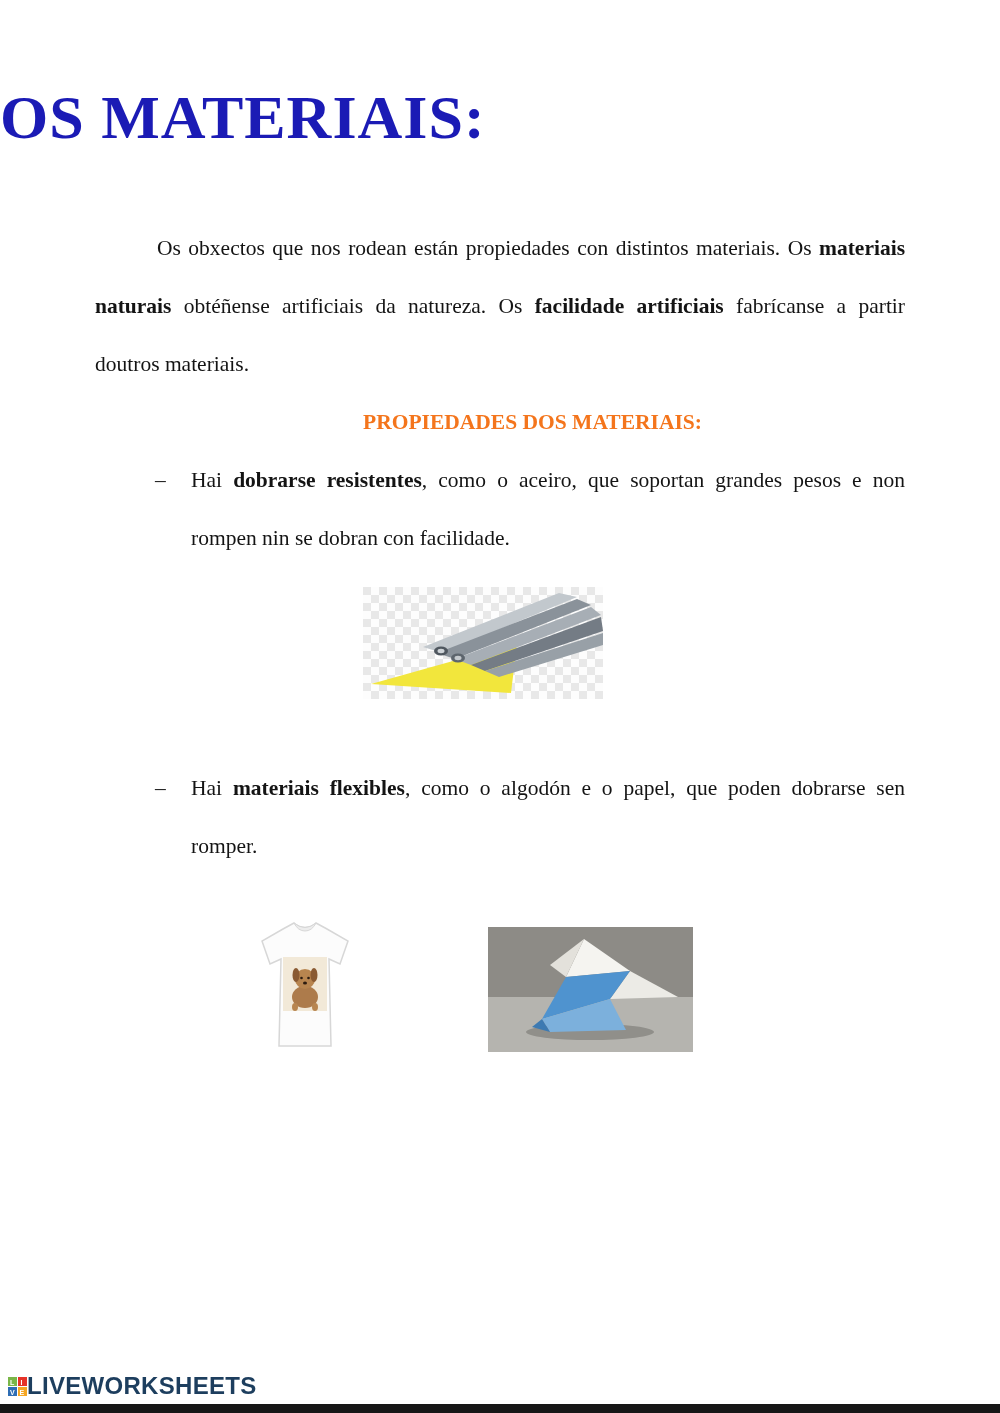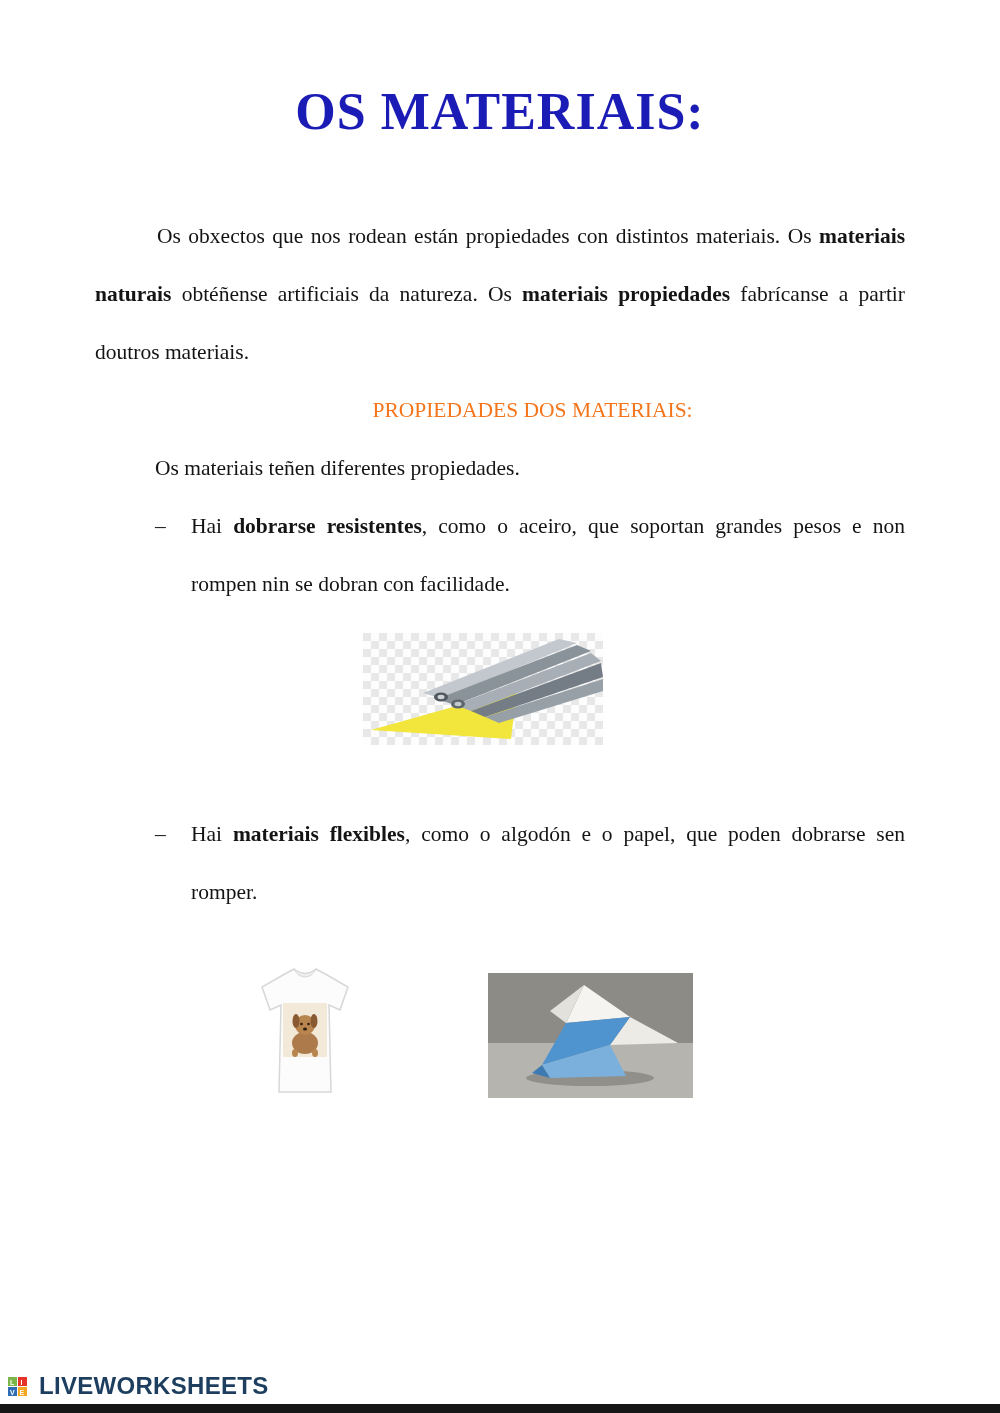--- a/index.html
+++ b/index.html
@@ -8,42 +8,42 @@
     width:1000px; height:1413px;
     font-family:"Liberation Serif", serif;
     color:#141414;
     position:relative;
     overflow:hidden;
   }
   .page { position:relative; width:1000px; height:1413px; background:#ffffff; overflow:hidden; }
 
   .title {
     margin-top:82px;
-    text-align:center;
+    text-align:left;
     font-family:"Liberation Serif", serif;
     font-weight:bold;
-    font-size:52px;
+    font-size:62px;
     letter-spacing:1px;
     color:#1b1bb5;
   }
 
   .intro {
     margin:66px 95px 0 95px;
     font-size:21.5px;
     line-height:58px;
     text-align:justify;
     text-indent:62px;
   }
 
   .section-heading {
     margin-left:65px;
     text-align:center;
     font-size:21.5px;
     line-height:58px;
-    font-weight:normal;
+    font-weight:bold;
     color:#f4751c;
     font-family:"Liberation Serif", serif;
   }
 
   .props-intro {
     margin:0 95px 0 155px;
     font-size:21.5px;
     line-height:58px;
   }
 
@@ -68,21 +68,21 @@
     margin:42px 0 0 250px;
   }
   .figure-tshirt { width:110px; height:135px; line-height:0; }
   .figure-origami { width:205px; height:125px; margin-top:10px; line-height:0; }
 
   .footer {
     position:absolute;
     left:8px; top:1372px;
     display:flex;
     align-items:center;
-    gap:12px;
+    gap:0;
   }
   .brand-text {
     font-family:"Liberation Sans", sans-serif;
     font-weight:bold;
     font-size:24px;
     letter-spacing:0.3px;
     color:#1d3e5e;
   }
   .bottom-bar {
     position:absolute;
@@ -91,25 +91,24 @@
     background:#161616;
   }
 </style>
 </head>
 <body>
 
 <div class="page">
 
   <h1 class="title">OS MATERIAIS:</h1>
 
-  <p class="intro"><span>Os obxectos que nos rodean están propiedades con distintos materiais. Os </span><b>materiais naturais</b><span> obtéñense artificiais da natureza. Os </span><b>materiais propiedades</b><span> fabrícanse a partir doutros materiais.</span></p>
+  <p class="intro"><span>Os obxectos que nos rodean están propiedades con distintos materiais. Os </span><b>materiais naturais</b><span> obtéñense artificiais da natureza. Os </span><b>facilidade artificiais</b><span> fabrícanse a partir doutros materiais.</span></p>
 
   <h2 class="section-heading">PROPIEDADES DOS MATERIAIS:</h2>
 
-  <p class="props-intro">Os materiais teñen diferentes propiedades.</p>
 
   <div class="bullet">
     <span class="dash">–</span>
     <span>Hai </span><b>dobrarse resistentes</b><span>, como o aceiro, que soportan grandes pesos e non rompen nin se dobran con facilidade.</span>
   </div>
 
   <figure class="figure-steel">
     <svg width="240" height="112" viewBox="0 0 240 112">
       <defs>
         <pattern id="chk" width="16" height="16" patternUnits="userSpaceOnUse">

